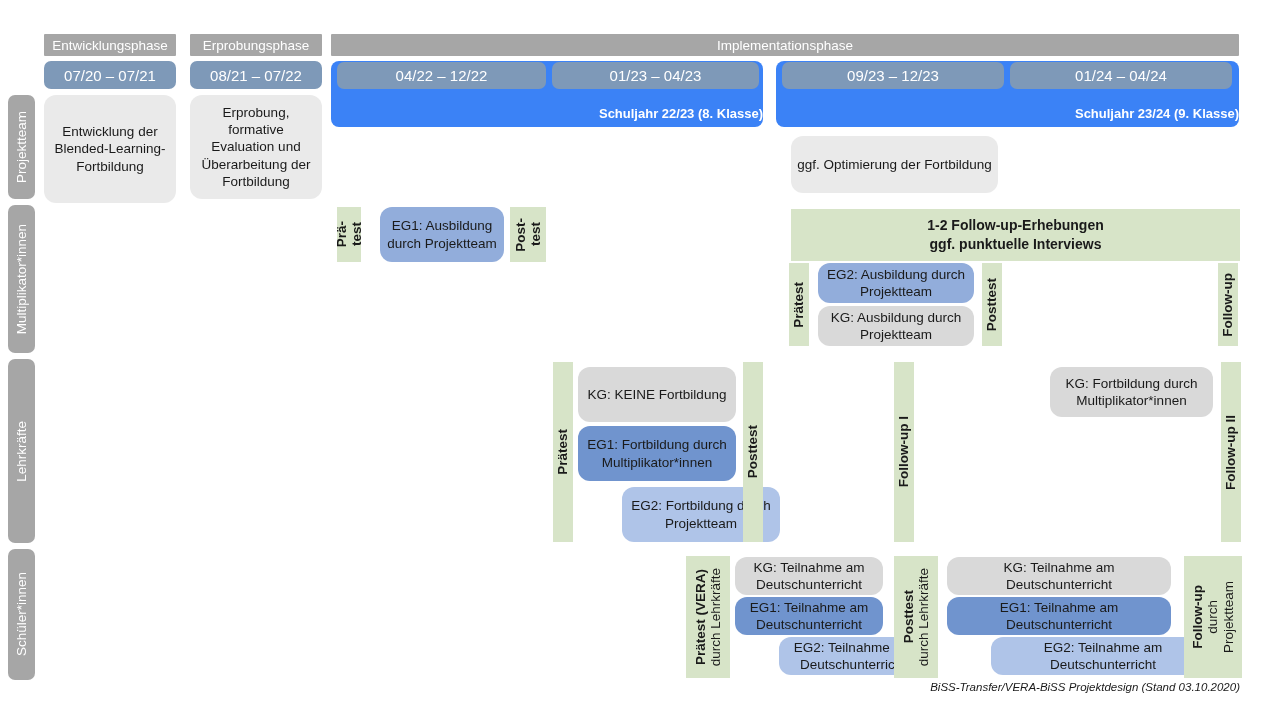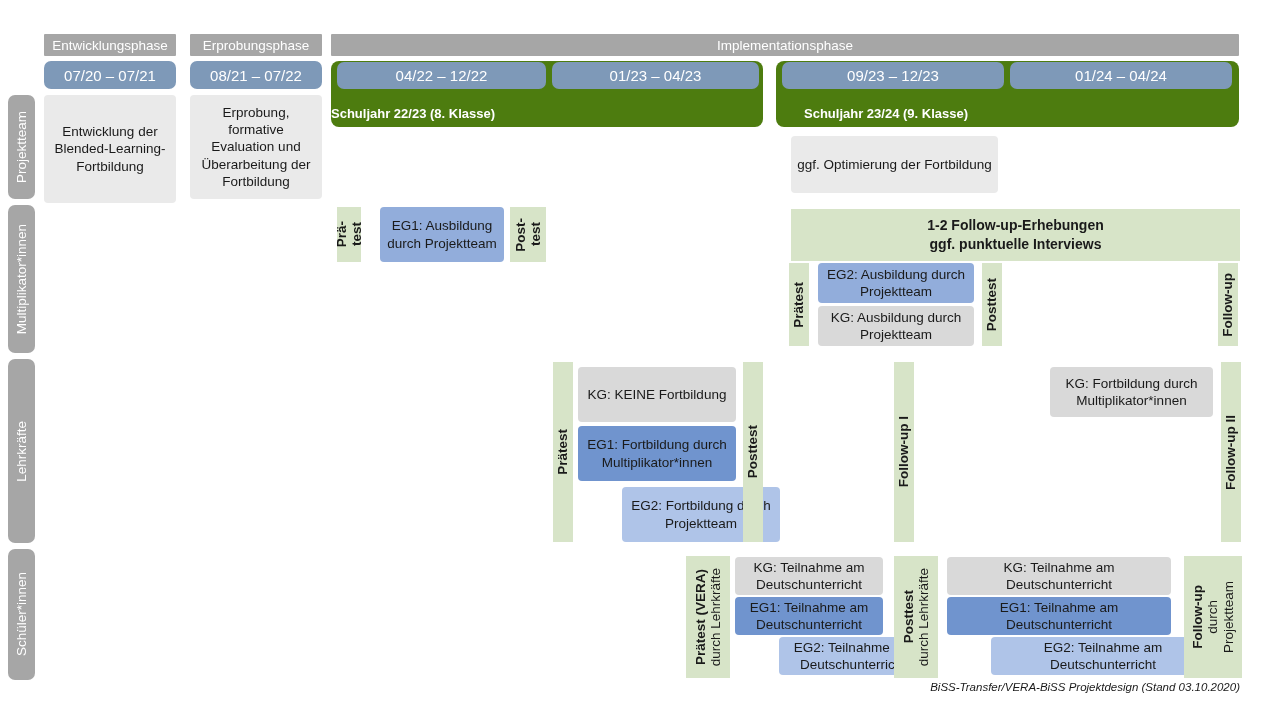--- a/index.html
+++ b/index.html
@@ -22,39 +22,39 @@
     display:flex;align-items:center;justify-content:center;
     border-radius:1px;
   }
   .date-bar{
     background:#7E99B8;color:#ffffff;
     font-size:15px;
     display:flex;align-items:center;justify-content:center;
     border-radius:7px;
   }
   .schoolyear{
-    background:#4d7c0f;color:#ffffff;
+    background:#3b82f6;color:#ffffff;
     font-size:13px;font-weight:bold;
-    display:flex;align-items:flex-end;justify-content:flex-start;
+    display:flex;align-items:flex-end;justify-content:flex-end;
     border-radius:8px;
     padding-bottom:6px;
   }
   .rowlabel{
     background:#A6A6A6;color:#ffffff;
     border-radius:7px;
     font-size:13.5px;
     display:flex;align-items:center;justify-content:center;
   }
   .rowlabel span{
     writing-mode:vertical-rl;transform:rotate(180deg);
     white-space:nowrap;line-height:1;
   }
 
   .box{
-    border-radius:4px;
+    border-radius:12px;
     display:flex;align-items:center;justify-content:center;
     text-align:center;
     font-size:13.5px;
     line-height:1.28;
     padding:2px 6px;
   }
   .box-gray  {background:#EAEAEA;}
   .box-gray2 {background:#D9D9D9;}
   .box-blue-dark {background:#7094CE;}
   .box-blue-mid  {background:#92ADDB;text-align:center;}

